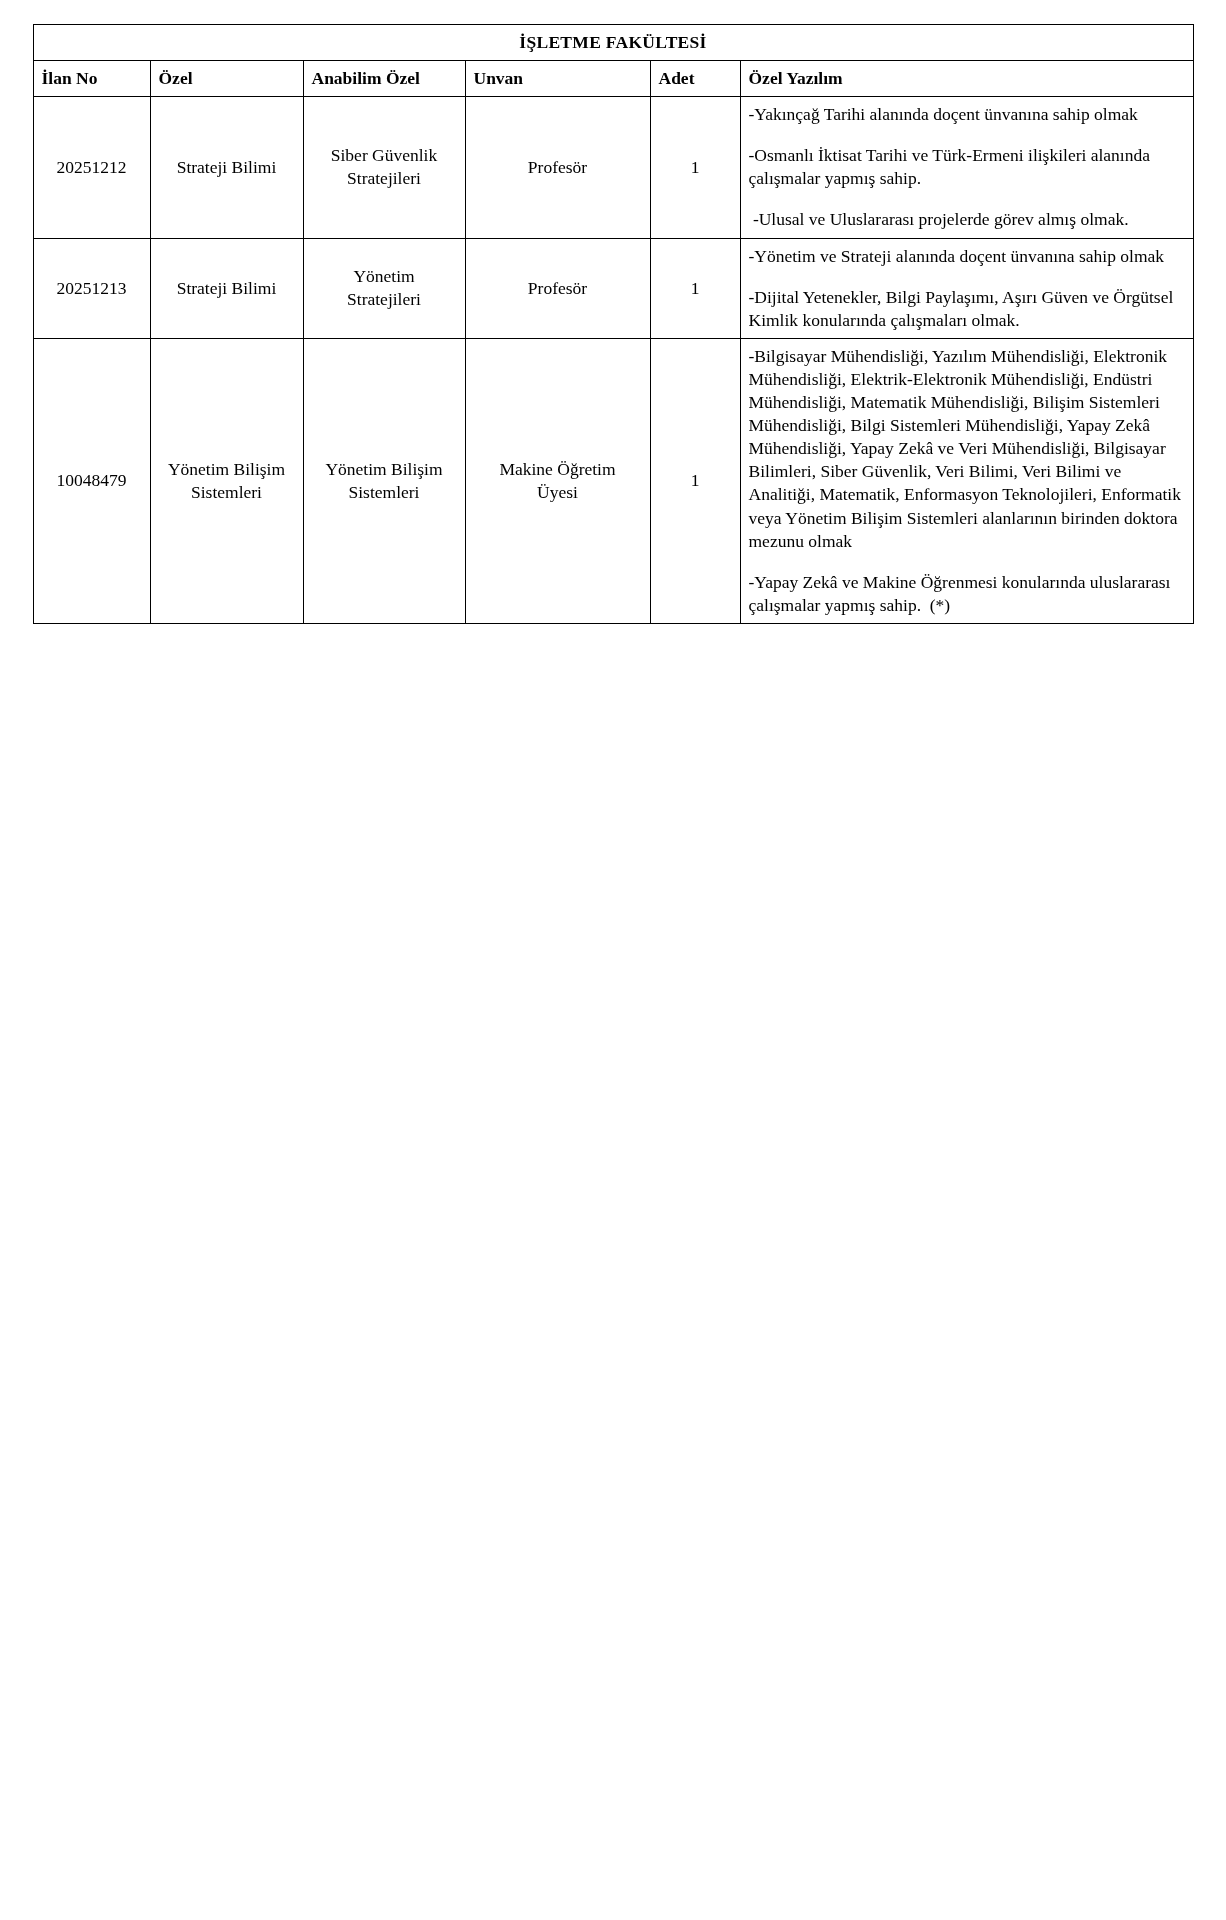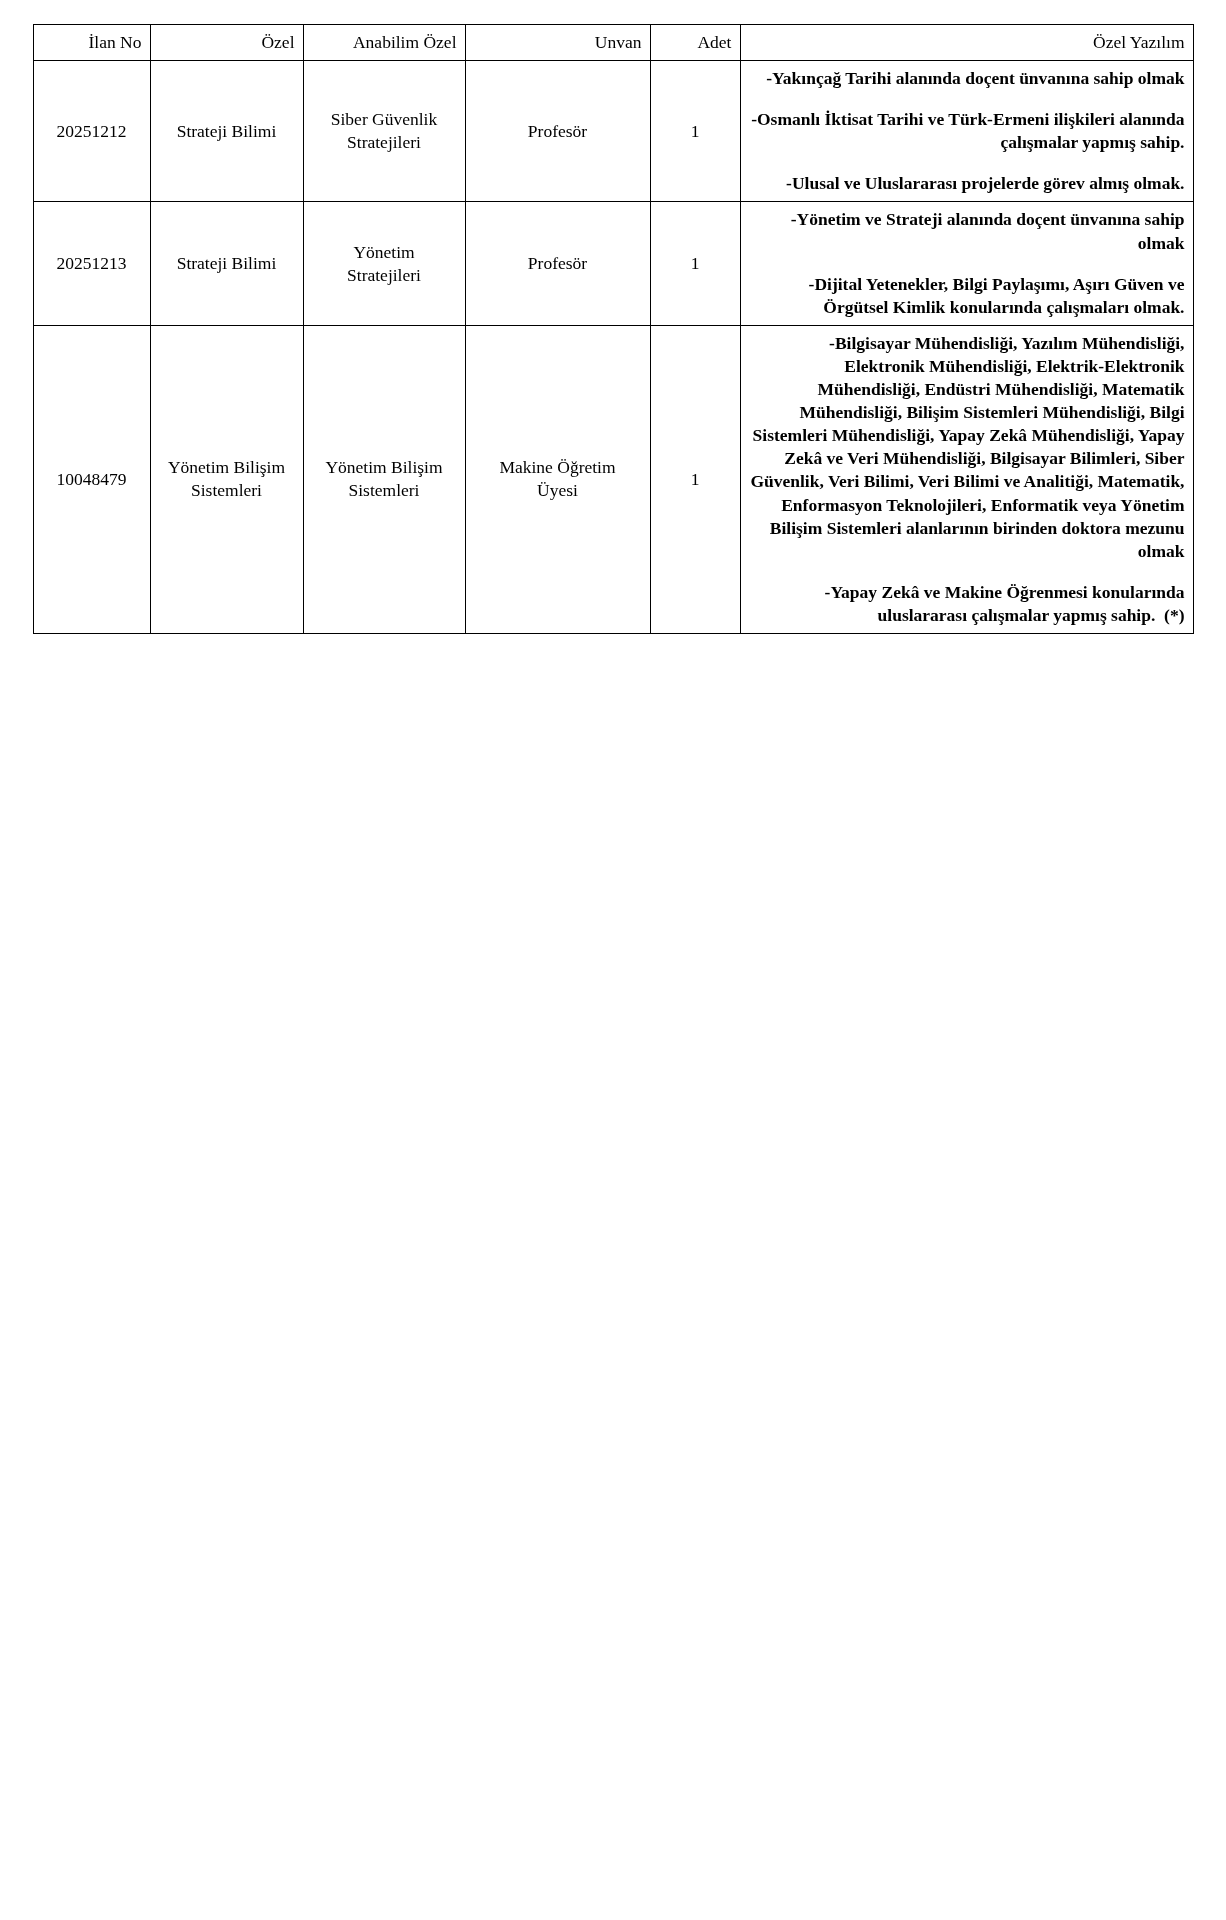--- a/index.html
+++ b/index.html
@@ -37,33 +37,32 @@
     line-height: 1.32;
   }
   .faculty-title {
     text-align: center;
     font-weight: bold;
     font-size: 26px;
     letter-spacing: 0.3px;
     padding: 14px 6px 16px 6px;
   }
   thead th {
-    text-align: right;
-    font-weight: normal;
+    text-align: left;
+    font-weight: bold;
     font-size: 19px;
     padding: 14px 4px 15px 4px;
   }
   td.cell-center {
     text-align: center;
   }
   td.cell-conditions {
-    text-align: right;
+    text-align: left;
     vertical-align: top;
     padding: 10px 10px 10px 10px;
-    font-weight: bold;
   }
   .cond-block {
     margin: 0 0 18px 0;
     white-space: pre-wrap;
   }
   .cond-block:last-child {
     margin-bottom: 0;
   }
   
   col.c-ilanno { width: 117px; }
@@ -80,20 +79,23 @@
   <table class="jobs">
     <colgroup>
       <col class="c-ilanno">
       <col class="c-bolum">
       <col class="c-anabilim">
       <col class="c-unvan">
       <col class="c-adet">
       <col class="c-ozel">
     </colgroup>
     <thead>
+      <tr>
+        <th class="faculty-title" colspan="6">İŞLETME FAKÜLTESİ</th>
+      </tr>
       <tr>
         <th>İlan No</th>
         <th>Özel</th>
         <th>Anabilim Özel</th>
         <th>Unvan</th>
         <th>Adet</th>
         <th>Özel Yazılım</th>
       </tr>
     </thead>
     <tbody>

